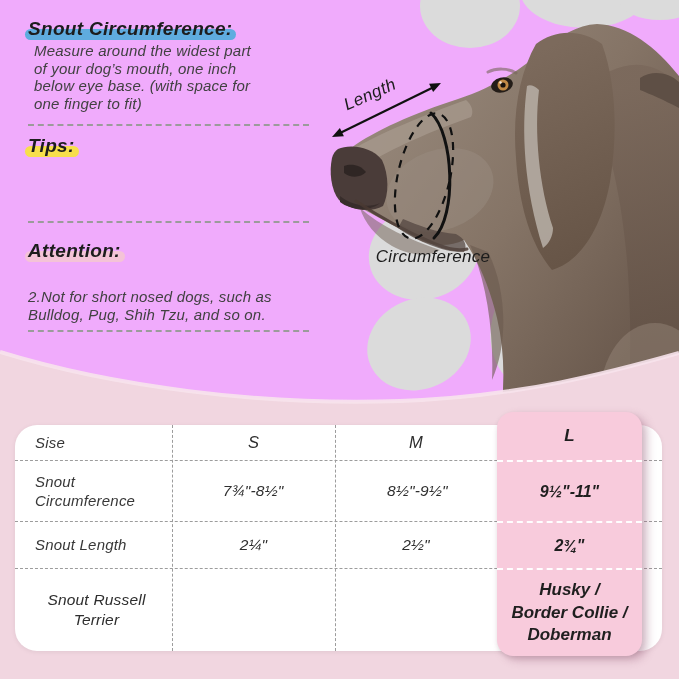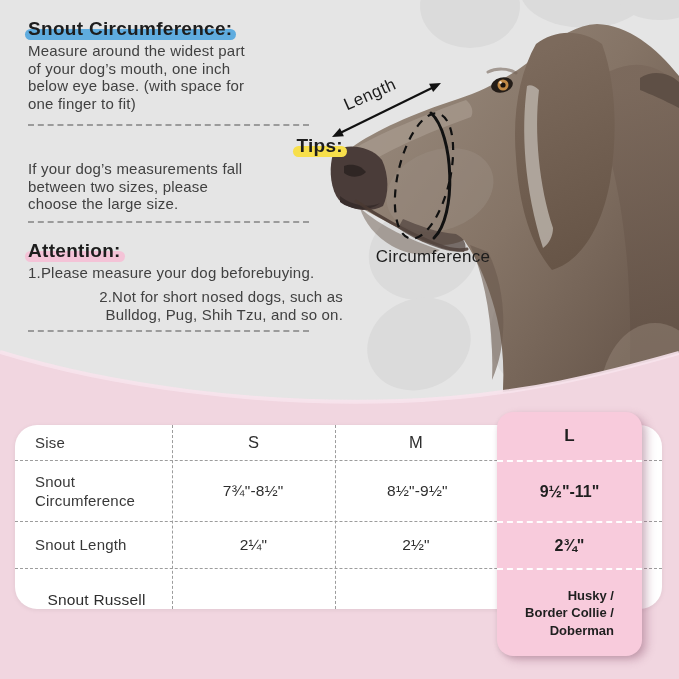--- a/index.html
+++ b/index.html
@@ -1,17 +1,17 @@
 <!DOCTYPE html>
 <html><head>
 <meta charset="utf-8">
 <style>
   html,body{margin:0;padding:0;background:#fff;}
-  .stage{position:relative;width:679px;height:679px;overflow:hidden;background:#e5e5e5;
-         font-family:"Liberation Sans",sans-serif;color:#3d3d3d;}
+  .stage{position:relative;width:679px;height:679px;overflow:hidden;background:#f0abfc;
+         font-family:"Liberation Sans",sans-serif;color:#3d3d3d;font-style:italic;}
   .abs{position:absolute;}
   svg{display:block;}
 
   
   .info-block{position:absolute;left:28px;width:315px;z-index:6;}
   .hl-head{position:relative;display:inline-block;font-size:19px;font-weight:bold;
            color:#1d1d1d;letter-spacing:.3px;z-index:1;white-space:nowrap;}
   .hl-head::after{content:"";position:absolute;left:-3px;right:-4px;bottom:0;height:11px;
                   border-radius:6px;z-index:-1;}
   .hl-blue::after{background:#5FACDF;}
@@ -23,21 +23,21 @@
   
   .length-label{position:absolute;left:345px;top:96px;font-size:17px;color:#1c1c1c;
                 transform:rotate(-24deg);transform-origin:0 50%;letter-spacing:.5px;z-index:5;}
   .circ-label{position:absolute;left:366px;top:247px;width:134px;text-align:center;
               font-size:17px;color:#1c1c1c;letter-spacing:.3px;z-index:5;}
 
   
   .pink-sec{position:absolute;left:0;top:338px;width:679px;height:341px;z-index:2;}
 
   
-  .white-card{position:absolute;left:15px;top:425px;width:647px;height:184px;background:#ffffff;
+  .white-card{position:absolute;left:15px;top:425px;width:647px;height:226px;background:#ffffff;
               border-radius:22px;z-index:3;box-shadow:0 1px 5px rgba(0,0,0,.07);overflow:hidden;}
   .t-row{display:flex;box-sizing:border-box;}
   .t-row + .t-row{border-top:1.5px dashed #9c9c9c;}
   .t-cell{display:flex;align-items:center;justify-content:center;text-align:center;
           font-size:15.5px;color:#2e2e2e;white-space:pre-line;line-height:1.3;letter-spacing:.2px;}
   .t-cell.label{justify-content:flex-start;text-align:left;padding-left:20px;font-size:15px;color:#383838;}
   .c0{width:157px;box-sizing:border-box;}
   .c1{width:163px;}
   .c2{width:162px;}
   .c3{width:165px;}
@@ -49,21 +49,21 @@
 
   .l-card{position:absolute;left:497px;top:412px;width:145px;height:244px;background:#F8CBDC;
           border-radius:16px;z-index:5;overflow:hidden;
           box-shadow:5px 4px 9px rgba(160,104,130,.45),0 2px 4px rgba(0,0,0,.08);}
   .l-row{display:flex;align-items:center;justify-content:center;text-align:center;
          font-weight:bold;color:#1f1f1f;white-space:pre-line;line-height:1.35;box-sizing:border-box;}
   .l-row + .l-row{border-top:2px dashed rgba(255,255,255,.95);}
   .lr-head{height:48px;font-size:17px;}
   .lr1{height:61px;font-size:16px;}
   .lr2{height:47px;font-size:16px;}
-  .lr3{height:88px;font-size:13px;text-align:right;}
+  .lr3{height:88px;font-size:17px;}
 </style>
 </head>
 <body>
 
 <div class="stage">
 
   <svg class="abs" style="left:0;top:0;z-index:1;" width="679" height="440" viewBox="0 0 679 440">
     <defs>
       <linearGradient id="gHead" x1="330" y1="90" x2="660" y2="320" gradientUnits="userSpaceOnUse">
         <stop offset="0" stop-color="#9A8C7F"></stop>
@@ -147,39 +147,35 @@
   <div class="pink-sec">
     <svg width="679" height="341" viewBox="0 0 679 341">
       <path d="M0,14 C110,48 260,68 400,63 C520,59 612,34 679,15 L679,341 L0,341 Z" fill="#F1D6E0"></path>
       <path d="M0,14 C110,48 260,68 400,63 C520,59 612,34 679,15" fill="none" stroke="#F7E3EC" stroke-width="4" opacity=".9"></path>
     </svg>
   </div>
 
   <div class="info-block" style="top:18px;">
     <span class="hl-head hl-blue">Snout Circumference:</span>
   </div>
-  <div class="info-block body-text" style="top:42px;">Measure around the widest part
+  <div class="info-block body-text" style="top:42px;margin-left:6px;">Measure around the widest part
 of your dog’s mouth, one inch
 below eye base. (with space for
 one finger to fit)</div>
   <div class="dash-sep" style="top:124px;"></div>
 
-  <div class="info-block" style="top:135px;text-align:right;">
+  <div class="info-block" style="top:135px;">
     <span class="hl-head hl-yellow">Tips:</span>
   </div>
-  <div class="info-block body-text" style="top:160px;">If your dog’s measurements fall
-between two sizes, please
-choose the large size.</div>
   <div class="dash-sep" style="top:221px;"></div>
 
   <div class="info-block" style="top:240px;">
     <span class="hl-head hl-pink">Attention:</span>
   </div>
-  <div class="info-block body-text" style="top:264px;width:330px;">1.Please measure your dog beforebuying.</div>
-  <div class="info-block body-text" style="top:288px;text-align:right;">2.Not for short nosed dogs, such as
+  <div class="info-block body-text" style="top:288px;">2.Not for short nosed dogs, such as
 Bulldog, Pug, Shih Tzu, and so on.</div>
   <div class="dash-sep" style="top:330px;"></div>
 
   <div class="length-label">Length</div>
   <div class="circ-label">Circumference</div>
 
   <div class="white-card">
     <div class="vsep" style="left:157px;"></div>
     <div class="vsep" style="left:320px;"></div>
 

